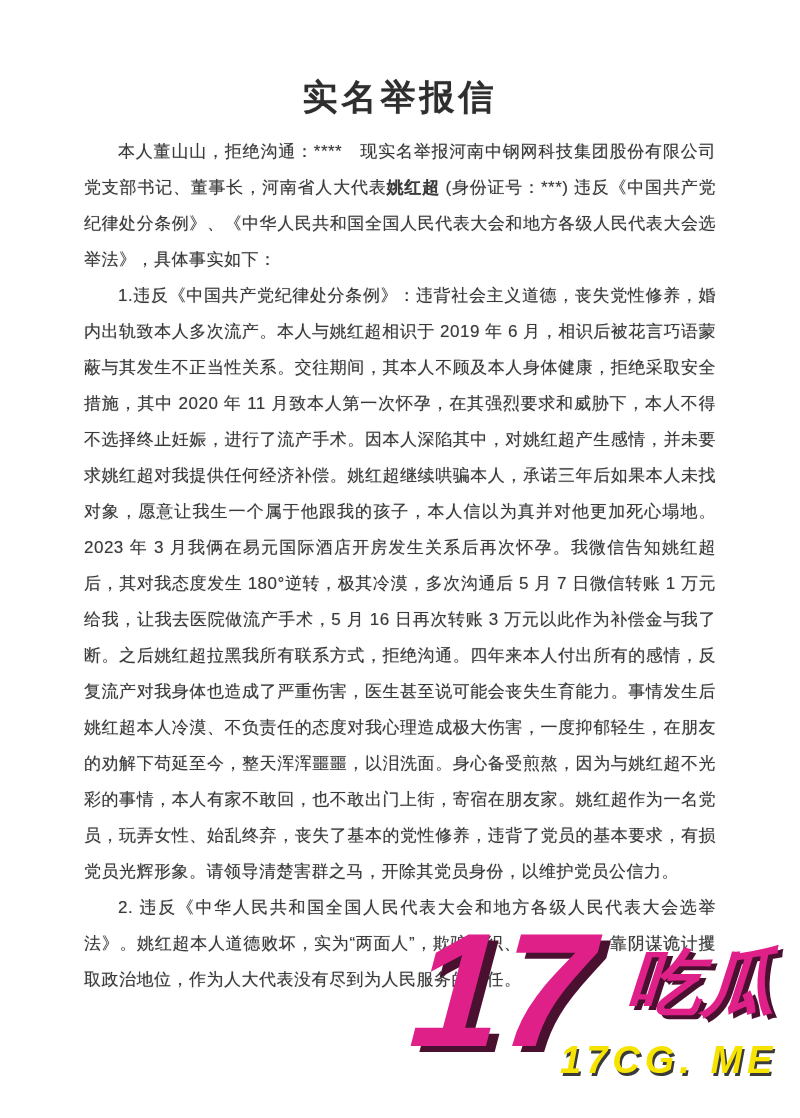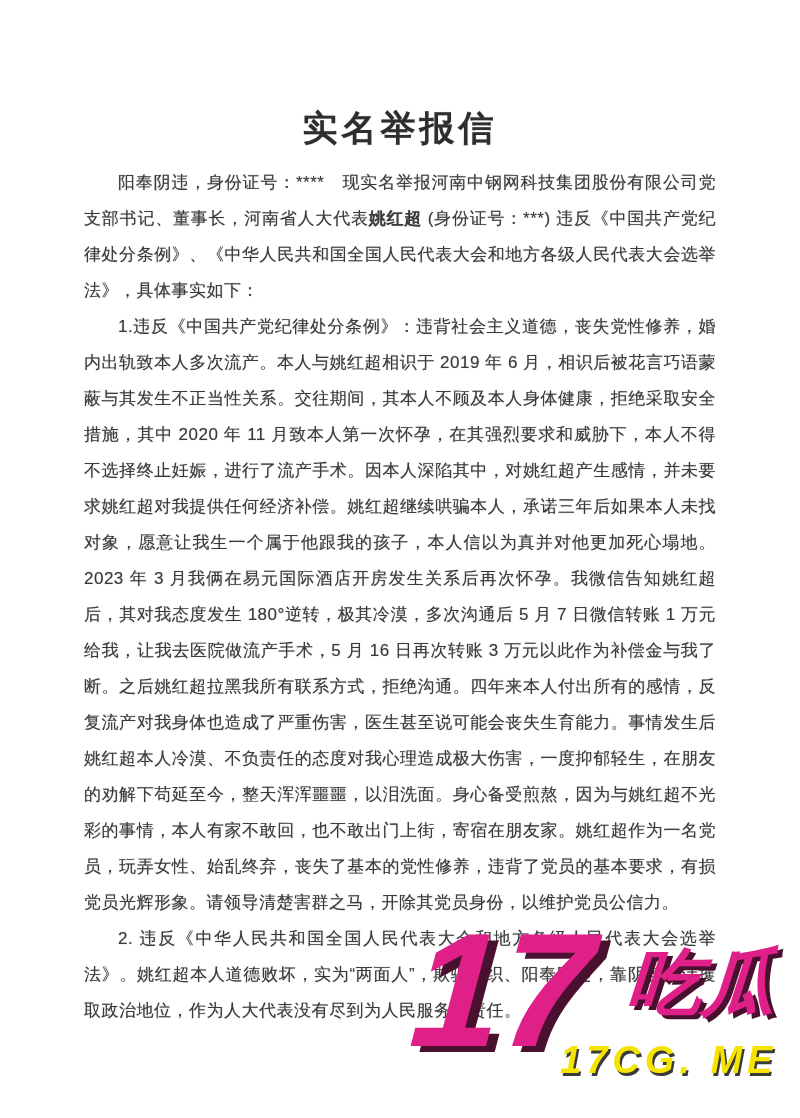--- a/index.html
+++ b/index.html
@@ -11,21 +11,21 @@
   .page {
     position: relative;
     width: 800px;
     height: 1118px;
     margin: 0 auto;
     background: #ffffff;
     overflow: hidden;
   }
   .doc-title {
     margin: 0;
-    padding-top: 108px;
+    padding-top: 77px;
     text-align: center;
     font-size: 35px;
     font-weight: 700;
     letter-spacing: 4px;
     color: #2e2e2e;
     line-height: 40px;
     text-shadow: 0 0 1px rgba(60,60,60,0.45);
   }
   .doc-body {
     margin: 17px 84px 0 84px;
@@ -94,21 +94,21 @@
   }
 </style>
 </head>
 <body>
 
 <div class="page">
 
   <h1 class="doc-title">实名举报信</h1>
 
   <div class="doc-body">
-    <p><span>阳奉阴违，身份证号：****　现实名举报河南中钢网科技集团股份有限公司党支部书记、董事长，河南省人大代表</span><span class="bold-name">姚红超</span><span> (身份证号：***) 违反《中国共产党纪律处分条例》、《中华人民共和国全国人民代表大会和地方各级人民代表大会选举法》，具体事实如下：</span></p>
+    <p><span>本人董山山，拒绝沟通：****　现实名举报河南中钢网科技集团股份有限公司党支部书记、董事长，河南省人大代表</span><span class="bold-name">姚红超</span><span> (身份证号：***) 违反《中国共产党纪律处分条例》、《中华人民共和国全国人民代表大会和地方各级人民代表大会选举法》，具体事实如下：</span></p>
 
     <p>1.违反《中国共产党纪律处分条例》：违背社会主义道德，丧失党性修养，婚内出轨致本人多次流产。本人与姚红超相识于 2019 年 6 月，相识后被花言巧语蒙蔽与其发生不正当性关系。交往期间，其本人不顾及本人身体健康，拒绝采取安全措施，其中 2020 年 11 月致本人第一次怀孕，在其强烈要求和威胁下，本人不得不选择终止妊娠，进行了流产手术。因本人深陷其中，对姚红超产生感情，并未要求姚红超对我提供任何经济补偿。姚红超继续哄骗本人，承诺三年后如果本人未找对象，愿意让我生一个属于他跟我的孩子，本人信以为真并对他更加死心塌地。2023 年 3 月我俩在易元国际酒店开房发生关系后再次怀孕。我微信告知姚红超后，其对我态度发生 180°逆转，极其冷漠，多次沟通后 5 月 7 日微信转账 1 万元给我，让我去医院做流产手术，5 月 16 日再次转账 3 万元以此作为补偿金与我了断。之后姚红超拉黑我所有联系方式，拒绝沟通。四年来本人付出所有的感情，反复流产对我身体也造成了严重伤害，医生甚至说可能会丧失生育能力。事情发生后姚红超本人冷漠、不负责任的态度对我心理造成极大伤害，一度抑郁轻生，在朋友的劝解下苟延至今，整天浑浑噩噩，以泪洗面。身心备受煎熬，因为与姚红超不光彩的事情，本人有家不敢回，也不敢出门上街，寄宿在朋友家。姚红超作为一名党员，玩弄女性、始乱终弃，丧失了基本的党性修养，违背了党员的基本要求，有损党员光辉形象。请领导清楚害群之马，开除其党员身份，以维护党员公信力。</p>
 
     <p>2. 违反《中华人民共和国全国人民代表大会和地方各级人民代表大会选举法》。姚红超本人道德败坏，实为“两面人”，欺骗组织、阳奉阴违，靠阴谋诡计攫取政治地位，作为人大代表没有尽到为人民服务的责任。</p>
 
   </div>
 
   <div class="watermark">
     <div class="wm-big">17</div>
     <div class="wm-cn">吃瓜</div>

